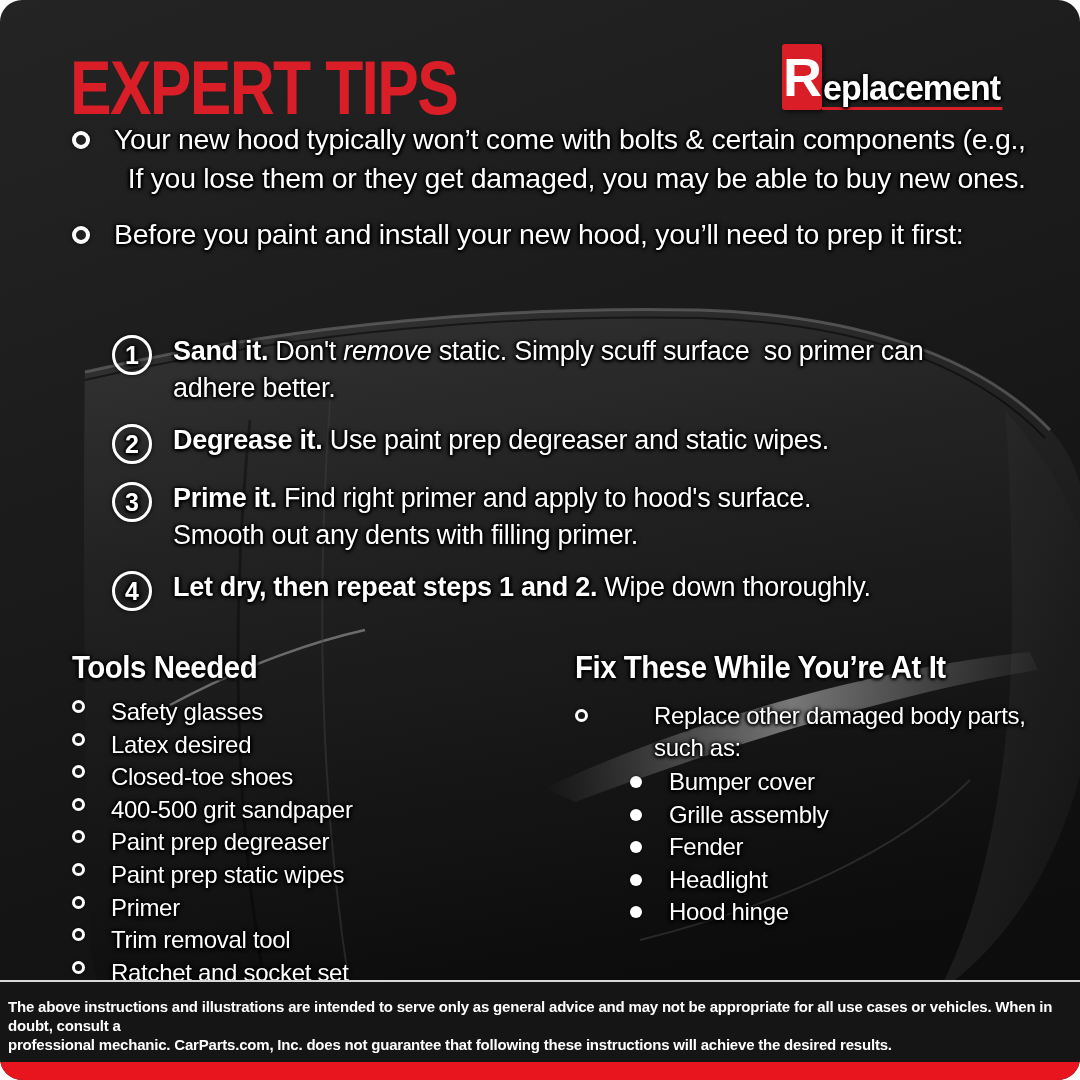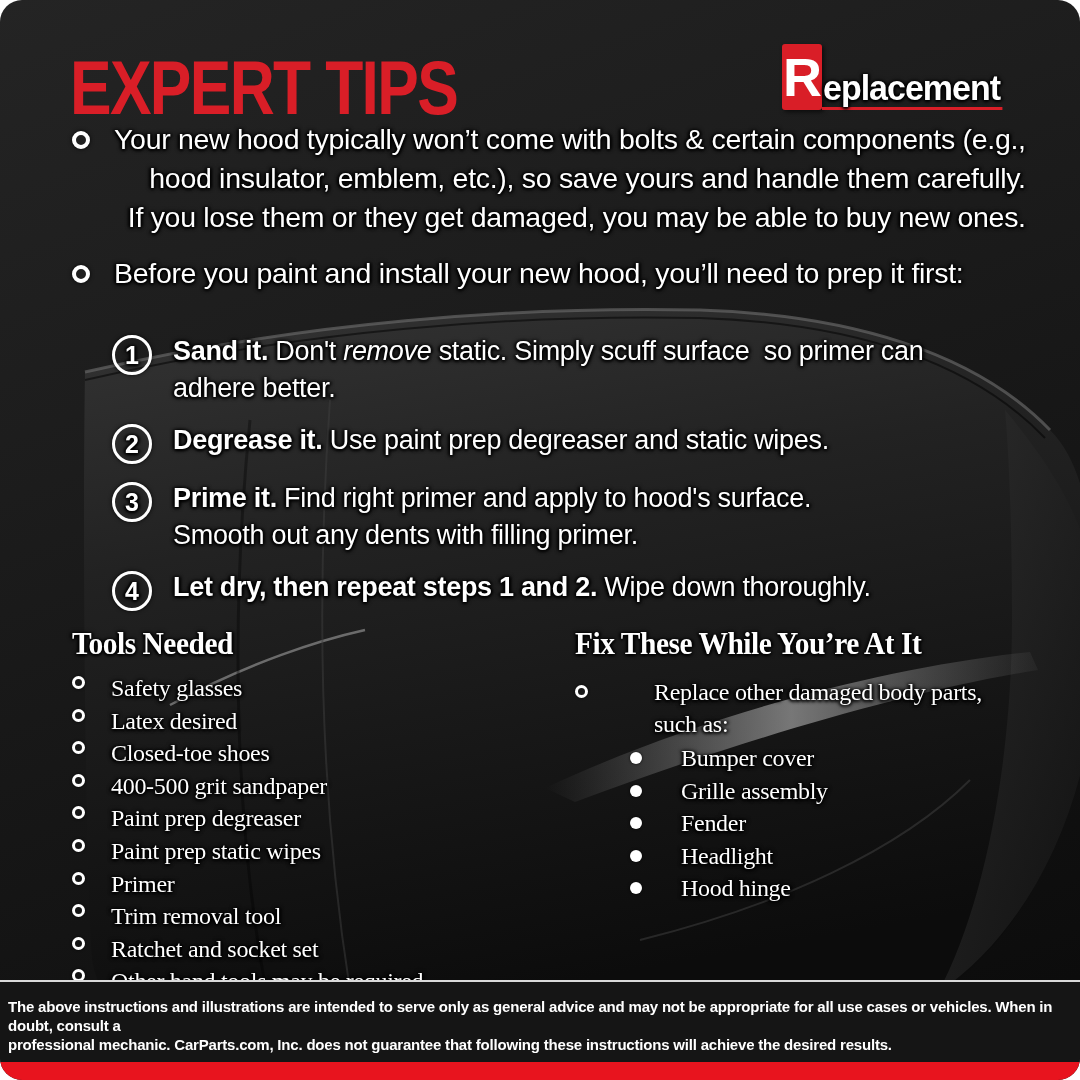--- a/index.html
+++ b/index.html
@@ -42,35 +42,35 @@
     flex:0 0 auto;width:34px;height:34px;border:3px solid #fff;border-radius:50%;
     display:flex;align-items:center;justify-content:center;
     font-weight:bold;font-size:25px;margin:2px 21px 0 0;
     box-shadow:0 0 4px rgba(0,0,0,.8);
   }
   .step-text{font-size:27px;line-height:36.5px;letter-spacing:-.3px;}
   .step-text .line{display:block;white-space:pre-wrap;}
   .step-text .b{font-weight:bold;}
   .step-text .i{font-style:italic;}
   
-  .col{position:absolute;top:626px;z-index:2;font-family:Liberation Serif, serif;}
+  .col{position:absolute;top:650px;z-index:2;}
   .col-left{left:72px;width:470px;}
   .col-right{left:575px;width:480px;}
   .col h2{
     margin:0 0 14px 0;font-size:31px;font-weight:bold;letter-spacing:-.5px;
     transform:scaleX(.95);transform-origin:left top;white-space:nowrap;
   }
   .plain-list{list-style:none;margin:0;padding:0;}
   .plain-list li{display:flex;margin-bottom:8.6px;font-size:24px;line-height:24px;letter-spacing:-.3px;}
   .ring{flex:0 0 auto;width:7px;height:7px;border:3.5px solid #fff;border-radius:50%;margin-right:26px;box-shadow:0 0 3px rgba(0,0,0,.8);}
   .fix-intro{display:flex;font-size:24px;line-height:32px;letter-spacing:-.3px;gap:40px;}
   .fix-intro .ring{margin-top:9px;}
   .fix-intro .lines span{display:block;}
   .sub-list{list-style:none;margin:6px 0 0 55px;padding:0;}
-  .sub-list li{display:flex;align-items:center;margin-bottom:8.6px;font-size:24px;line-height:24px;letter-spacing:-.3px;gap:12px;}
+  .sub-list li{display:flex;align-items:center;margin-bottom:8.6px;font-size:24px;line-height:24px;letter-spacing:-.3px;}
   .dot{flex:0 0 auto;width:12px;height:12px;background:#fff;border-radius:50%;margin-right:27px;box-shadow:0 0 3px rgba(0,0,0,.8);}
   
   .footer{
     position:absolute;left:0;right:0;bottom:18px;z-index:3;
     background:#151515;border-top:2px solid #d9d9d9;
     padding:15px 10px 8px 8px;
   }
   .footer span{display:block;font-size:15px;font-weight:bold;line-height:19px;letter-spacing:-.2px;}
   .redbar{position:absolute;left:0;right:0;bottom:0;height:18px;background:#e8141e;z-index:3;}
 </style>
@@ -118,21 +118,20 @@
   <div class="logo">
     <div class="logo-rbox">R</div>
     <div class="logo-rest tshadow">eplacement</div>
   </div>
 
   <div class="intro" id="intro">
       <div class="ibullet">
         <span class="marker"></span>
         <div class="lines tshadow">
           <span>Your new hood typically won’t come with bolts &amp; certain components (e.g.,</span>
-          <span>hood insulator, emblem, etc.), so save yours and handle them carefully.</span>
           <span>If you lose them or they get damaged, you may be able to buy new ones.</span>
         </div>
       </div>
       <div class="ibullet">
         <span class="marker"></span>
         <div class="lines tshadow">
           <span>Before you paint and install your new hood, you’ll need to prep it first:</span>
         </div>
       </div>
     </div>

